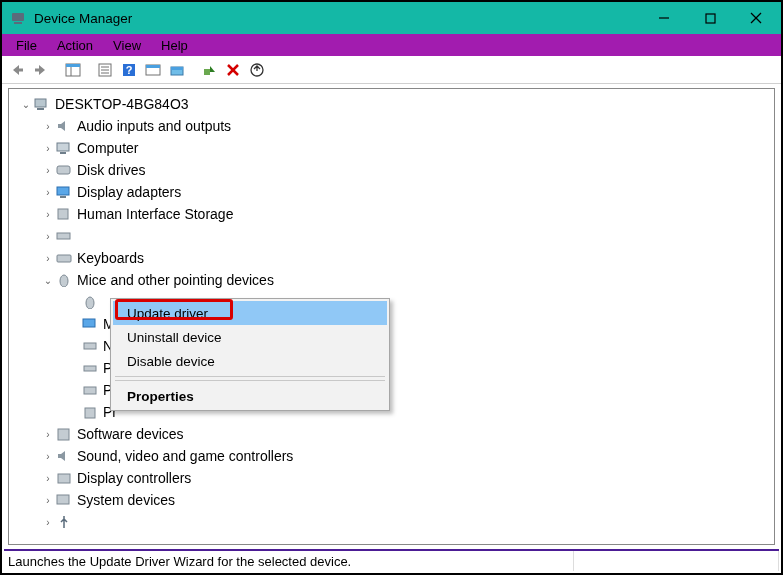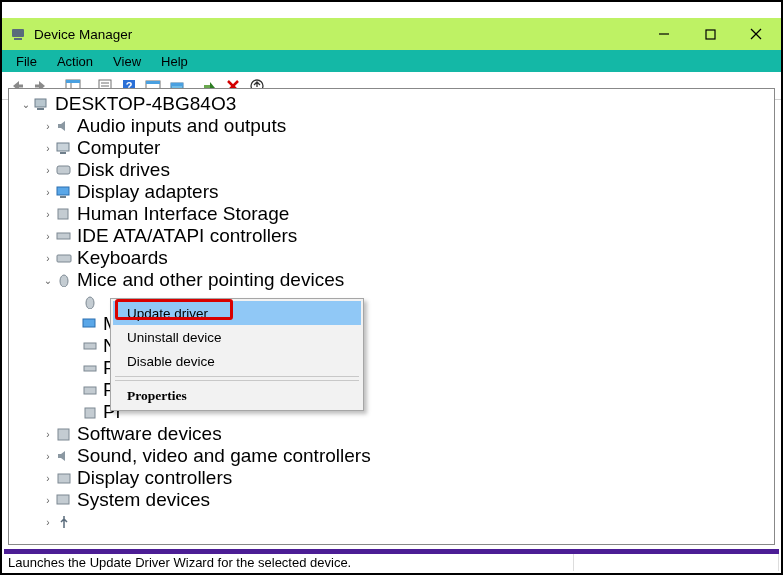--- a/index.html
+++ b/index.html
@@ -13,42 +13,41 @@
     height: 575px;
     overflow: hidden;
     border: 2px solid #000;
     position: relative;
   }
   .titlebar {
     height: 32px;
     display: flex;
     align-items: center;
     padding: 0 2px 0 8px;
-    background: #bef264;
-    margin-top: 16px;
+    background: #14b8a6;
   }
   .titlebar-icon {
     width: 16px; height: 16px;
     margin-right: 8px;
     display:inline-flex;align-items:center;justify-content:center;
   }
   .titlebar-title { flex: 0 0 auto; font-size: 13.5px; }
   .titlebar-spacer { flex: 1; }
   .winbtn {
     width: 46px; height: 30px;
     display: flex; align-items: center; justify-content: center;
     font-family: "Segoe UI Symbol", Arial, sans-serif;
     font-size: 12px;
   }
   .menubar {
     height: 22px;
     display: flex;
     align-items: center;
     padding: 0 6px;
-    background: #14b8a6;
+    background: #a21caf;
     gap: 4px;
   }
   .menubar-item { padding: 2px 8px; font-size: 13px; }
   .toolbar {
     height: 28px;
     display: flex;
     align-items: center;
     padding: 0 4px;
     gap: 2px;
     border-bottom: 1px solid #d0d0d0;
@@ -75,54 +74,54 @@
   .expander {
     width:14px; text-align:center;
     font-size:10px; color:#666;
     user-select:none;
   }
   .dev-icon {
     width:18px;height:16px;
     display:inline-flex;align-items:center;justify-content:center;
     margin-right:4px;
   }
-  .label { font-size: 19px; }
+  .label { font-size: 14px; }
   .indent0 { padding-left: 8px; }
   .indent1 { padding-left: 30px; }
   .indent2 { padding-left: 56px; }
   .statusbar {
     position:absolute; left:2px; right:2px; bottom:2px;
     height:22px;
-    border-top:5px solid #4c1d95;
+    border-top:2px solid #4c1d95;
     display:flex; align-items:center;
     font-size:13px;
     background:#fff;
     gap:36px;
   }
   .status-cell { padding:0 4px; border-right:1px solid #ddd; height:100%; display:flex;align-items:center;}
   .status-cell.main { flex:0 0 570px; border-left: none; }
   .context-menu {
     position:absolute;
     left:108px; top:296px;
-    width:254px;
+    width:280px;
     background:#f2f2f2;
     border:1px solid #a6a6a6;
     box-shadow: 3px 3px 4px rgba(0,0,0,.25);
     padding:2px;
   }
   .cm-item {
     height:24px;
     display:flex;align-items:center;
     padding-left:14px;
     font-size:13.5px;
   }
   .cm-item.highlight {
     background:#90c8f6;
   }
-  .cm-item.bold { font-weight:700;font-family:Liberation Serif, serif; }
+  .cm-item.bold { font-weight:700; }
   .cm-sep { height:1px; background:#c8c8c8; margin:3px 2px; }
   .red-annot {
     position:absolute;
     border:3px solid #d80000;
     border-radius:3px;
     pointer-events:none;
   }
   svg { display:block; }
 </style>
 </head>
@@ -292,21 +291,20 @@
         </span>
       <span class="label">Human Interface Storage</span>
     </div>
     <div class="node indent1">
       <span class="expander">›</span>
       <span class="dev-icon">
           <svg width="16" height="14">
             <rect x="1" y="4" width="13" height="6" fill="#c4ccd2" stroke="#7c8892"></rect>
           </svg>
         </span>
-      <span class="label">IDE ATA/ATAPI controllers</span>
     </div>
     <div class="node indent1">
       <span class="expander">›</span>
       <span class="dev-icon">
           <svg width="16" height="14">
             <rect x="1" y="4" width="14" height="7" rx="1" fill="#c4ccd2" stroke="#7c8892"></rect>
           </svg>
         </span>
       <span class="label">Keyboards</span>
     </div>

